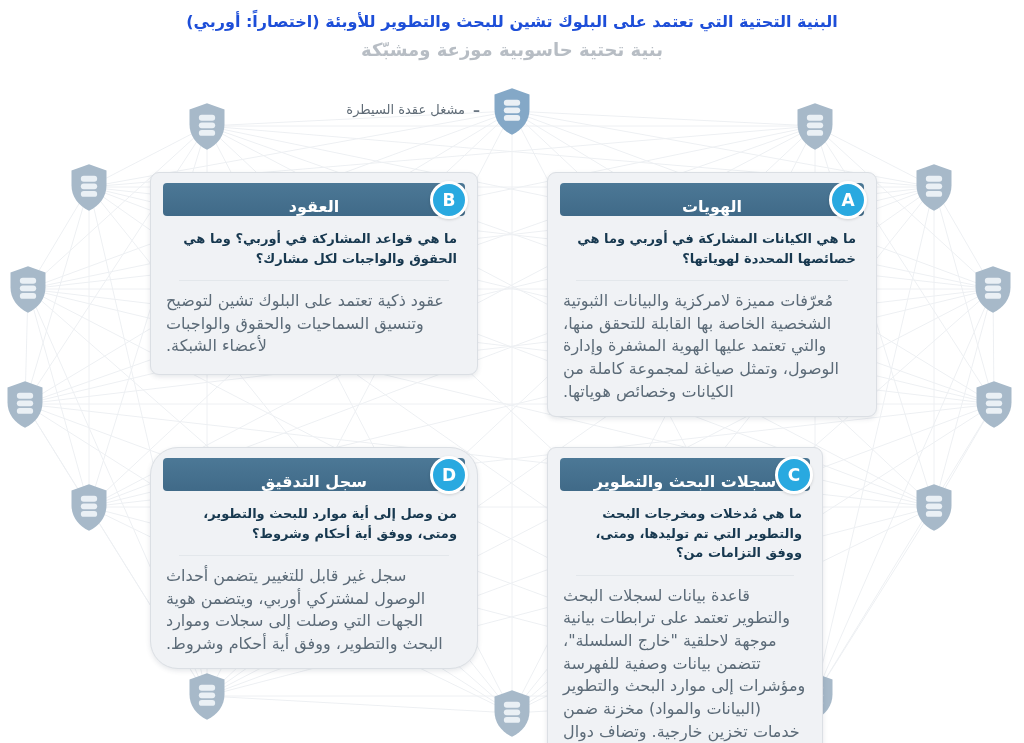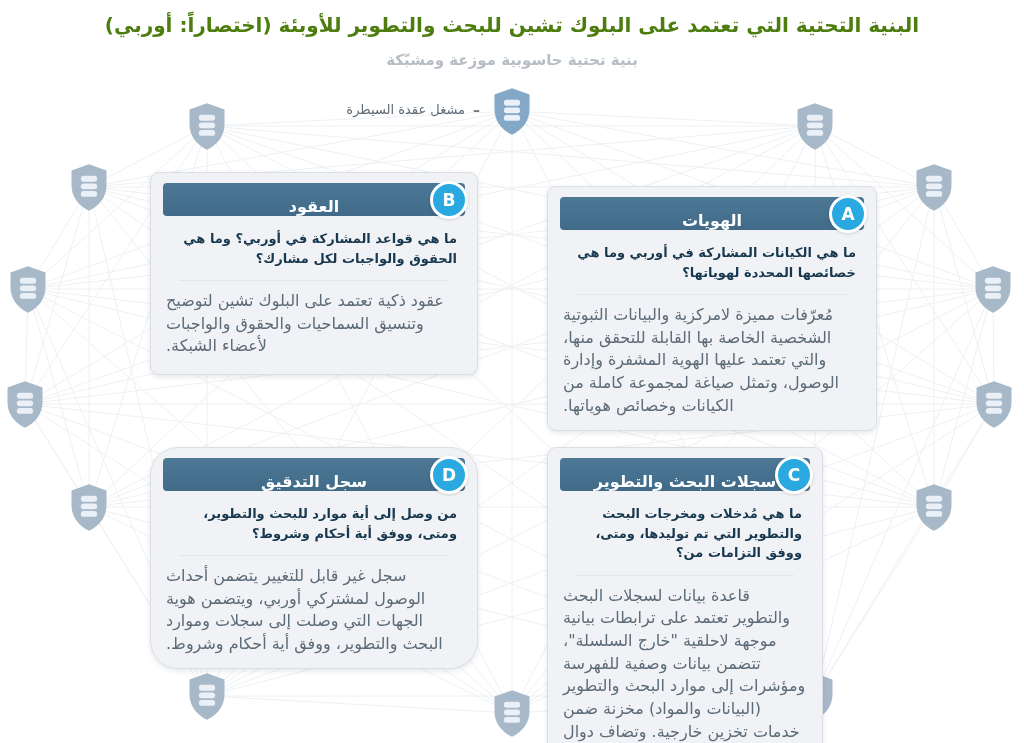--- a/index.html
+++ b/index.html
@@ -2,42 +2,42 @@
 <html lang="ar"><head>
 <meta charset="utf-8">
 <style>
   html,body { margin:0; padding:0; background:#ffffff; }
   .canvas {
     position:relative; width:1024px; height:743px; background:#ffffff;
     overflow:hidden; font-family:"DejaVu Sans", sans-serif; direction:rtl;
   }
   
   .titles { position:absolute; top:12px; left:0; right:0; text-align:center; z-index:3; }
-  .page-title { color:#4d7c0f; font-size:20px; font-weight:bold; line-height:1.3; }
-  .page-subtitle { color:#B7BDC4; font-size:15px; font-weight:bold; margin-top:13px; }
+  .page-title { color:#1d4ed8; font-size:16px; font-weight:bold; line-height:1.3; }
+  .page-subtitle { color:#B7BDC4; font-size:18px; font-weight:bold; margin-top:6px; }
 
   
   #net-svg { position:absolute; left:0; top:0; width:1024px; height:743px; z-index:1; }
 
   
   .legend {
     position:absolute; top:102px; right:544px; z-index:3;
     display:flex; align-items:center; gap:8px; direction:ltr;
   }
   .legend-label { color:#5F6B76; font-size:13px; }
   .legend-dash { color:#6A7682; font-weight:bold; font-size:14px; line-height:1; }
 
   
   .card {
     position:absolute; z-index:2; box-sizing:border-box;
     background:#F0F2F5; border:1px solid #DBDFE4; border-radius:9px;
     box-shadow:0 2px 5px rgba(40,60,80,0.12);
     padding-bottom:12px;
   }
-  .card-a { left:547px; top:172px; width:330px; min-height:212px;margin-top:14px; }
+  .card-a { left:547px; top:172px; width:330px; min-height:212px; }
   .card-b { left:150px; top:172px; width:328px; min-height:203px; }
   .card-c { left:547px; top:447px; width:276px; min-height:206px; }
   .card-d { left:150px; top:447px; width:328px; min-height:207px;border-radius:28px; }
 
   .card-header {
     position:relative; margin:10px 12px 0 12px; height:33px;
     background:linear-gradient(#4C7896,#406A88); border-radius:4px;
     display:flex; align-items:flex-end; justify-content:center;
   }
   .card-title { color:#ffffff; font-size:16px; font-weight:bold; }

